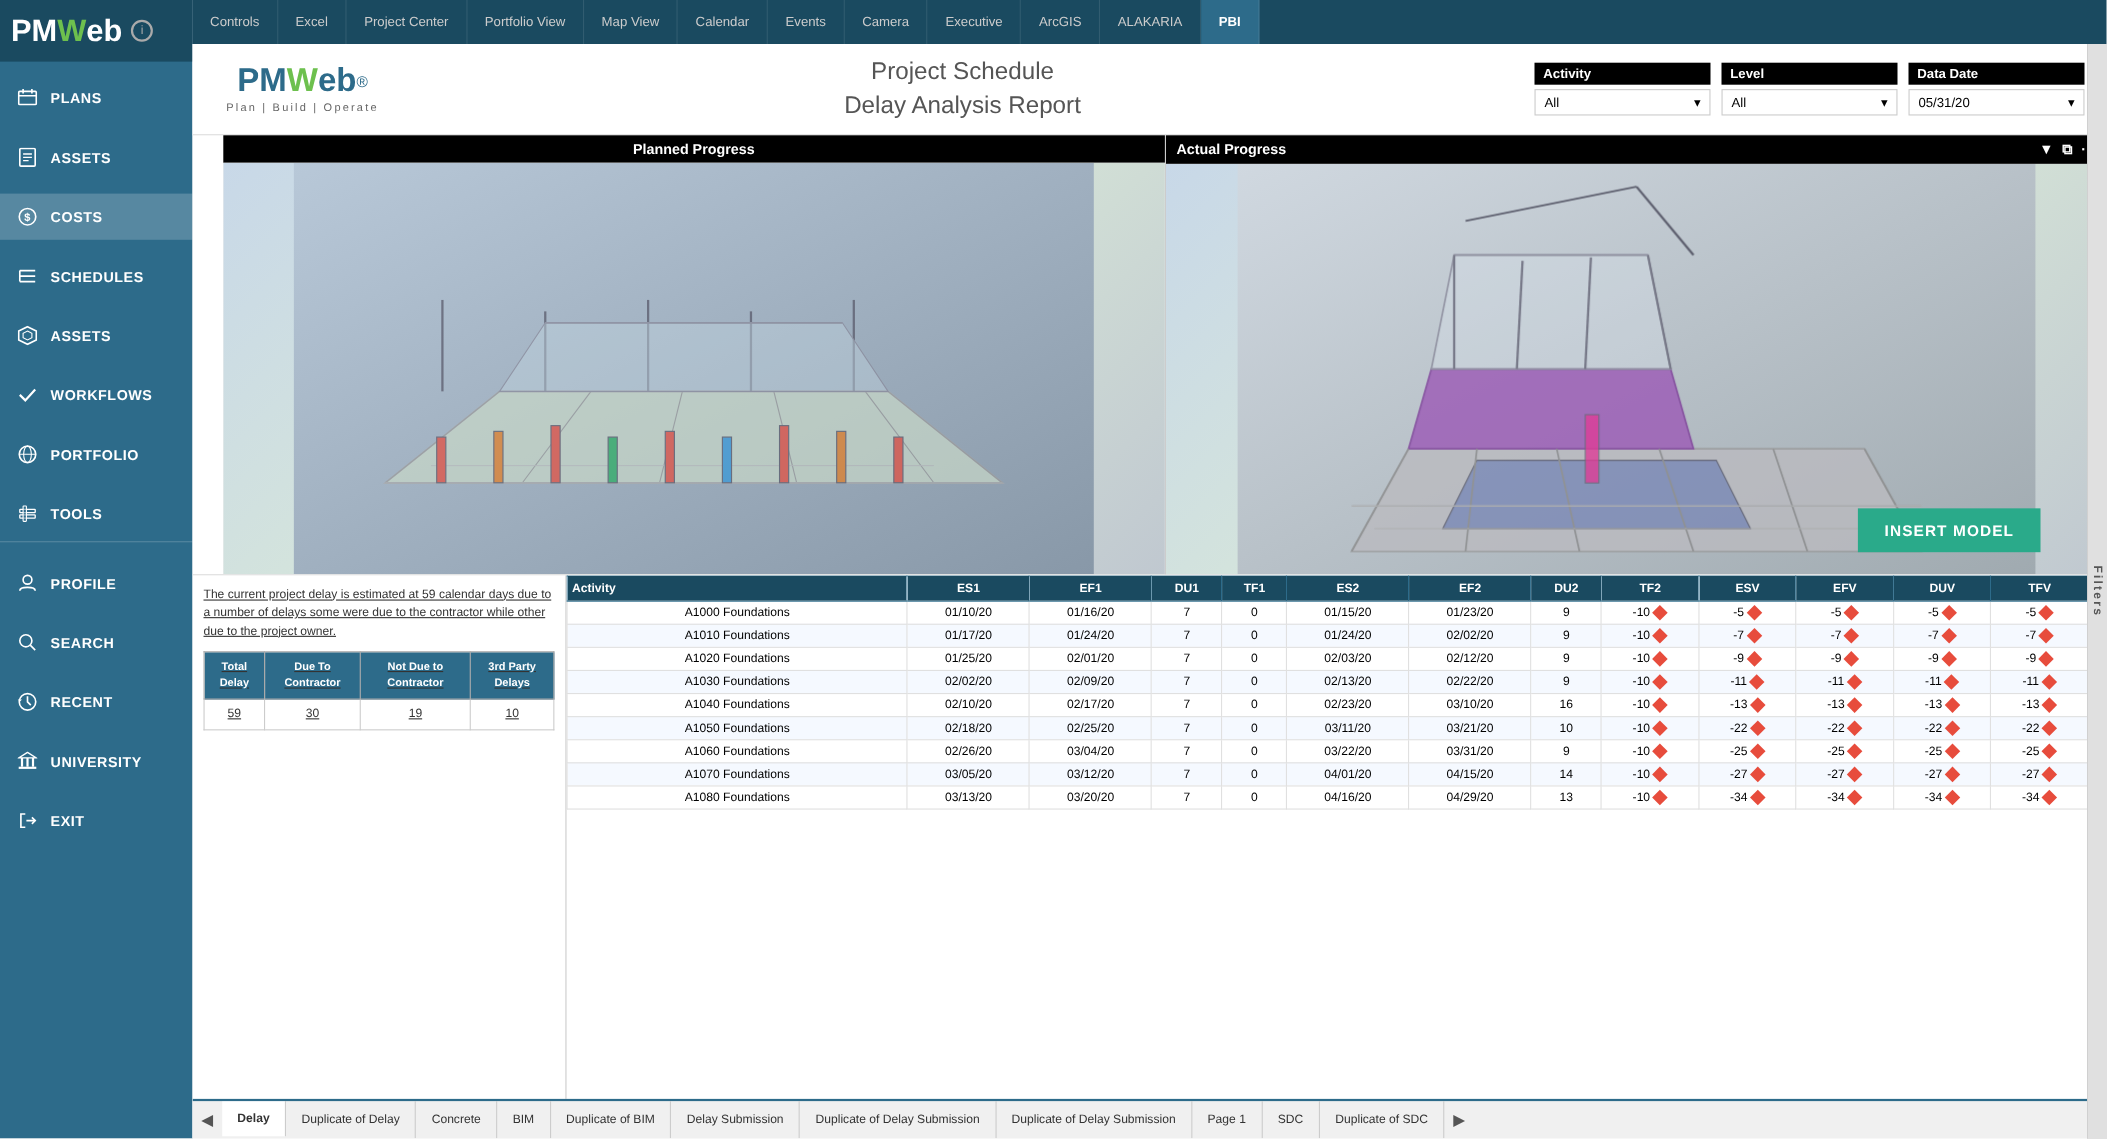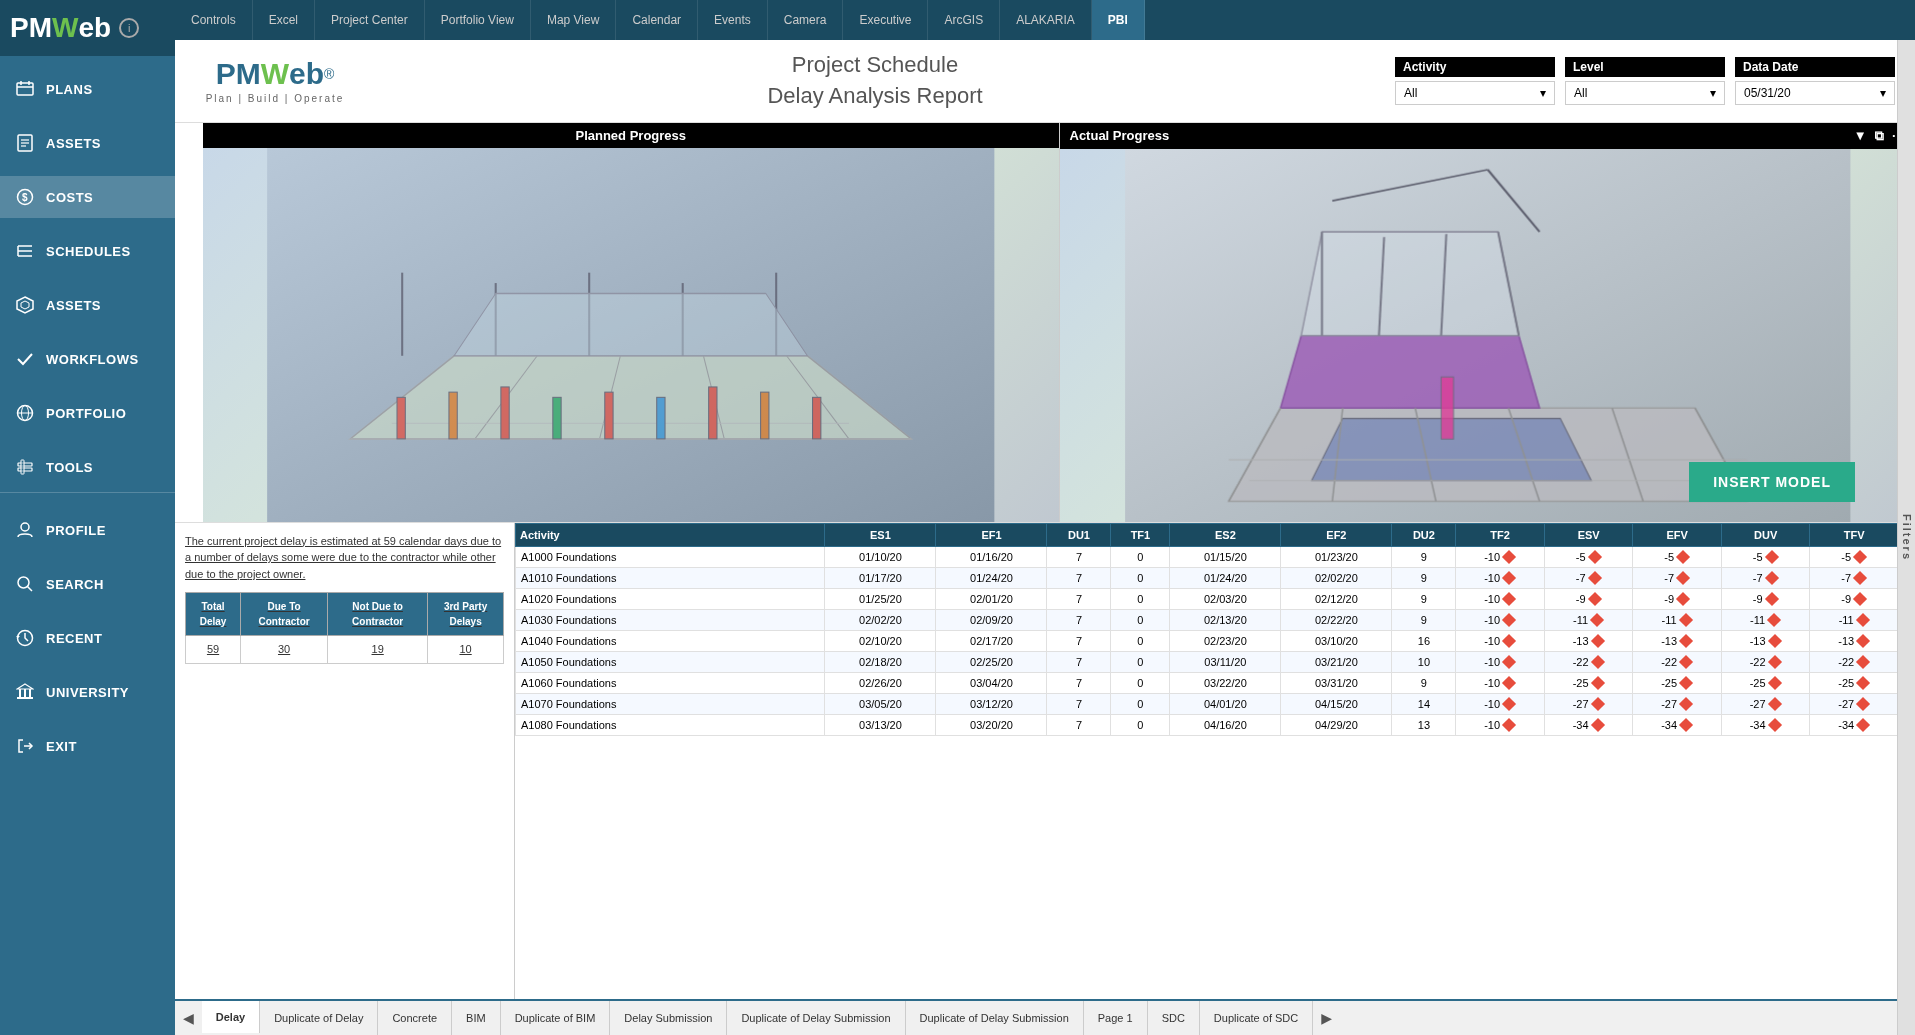--- a/index.html
+++ b/index.html
@@ -221,21 +221,21 @@
     }
     .activity-table thead th:first-child { text-align: left; }
     .activity-table tbody tr:nth-child(even) { background: #f5f9ff; }
     .activity-table tbody tr:nth-child(odd) { background: white; }
     .activity-table tbody td {
       padding: 4px 5px;
       border: 1px solid #e0e0e0;
       white-space: nowrap;
       text-align: center;
     }
-    .activity-table tbody td:first-child { text-align: left; margin-top: 35px; }
+    .activity-table tbody td:first-child { text-align: center; margin-top: 35px; }
     .activity-table-scroll {
       overflow-y: auto;
       flex: 1;
     }
     .diamond-icon {
       display: inline-block;
       width: 10px; height: 10px;
       background: #e74c3c;
       transform: rotate(45deg);
       margin: 0 2px;

